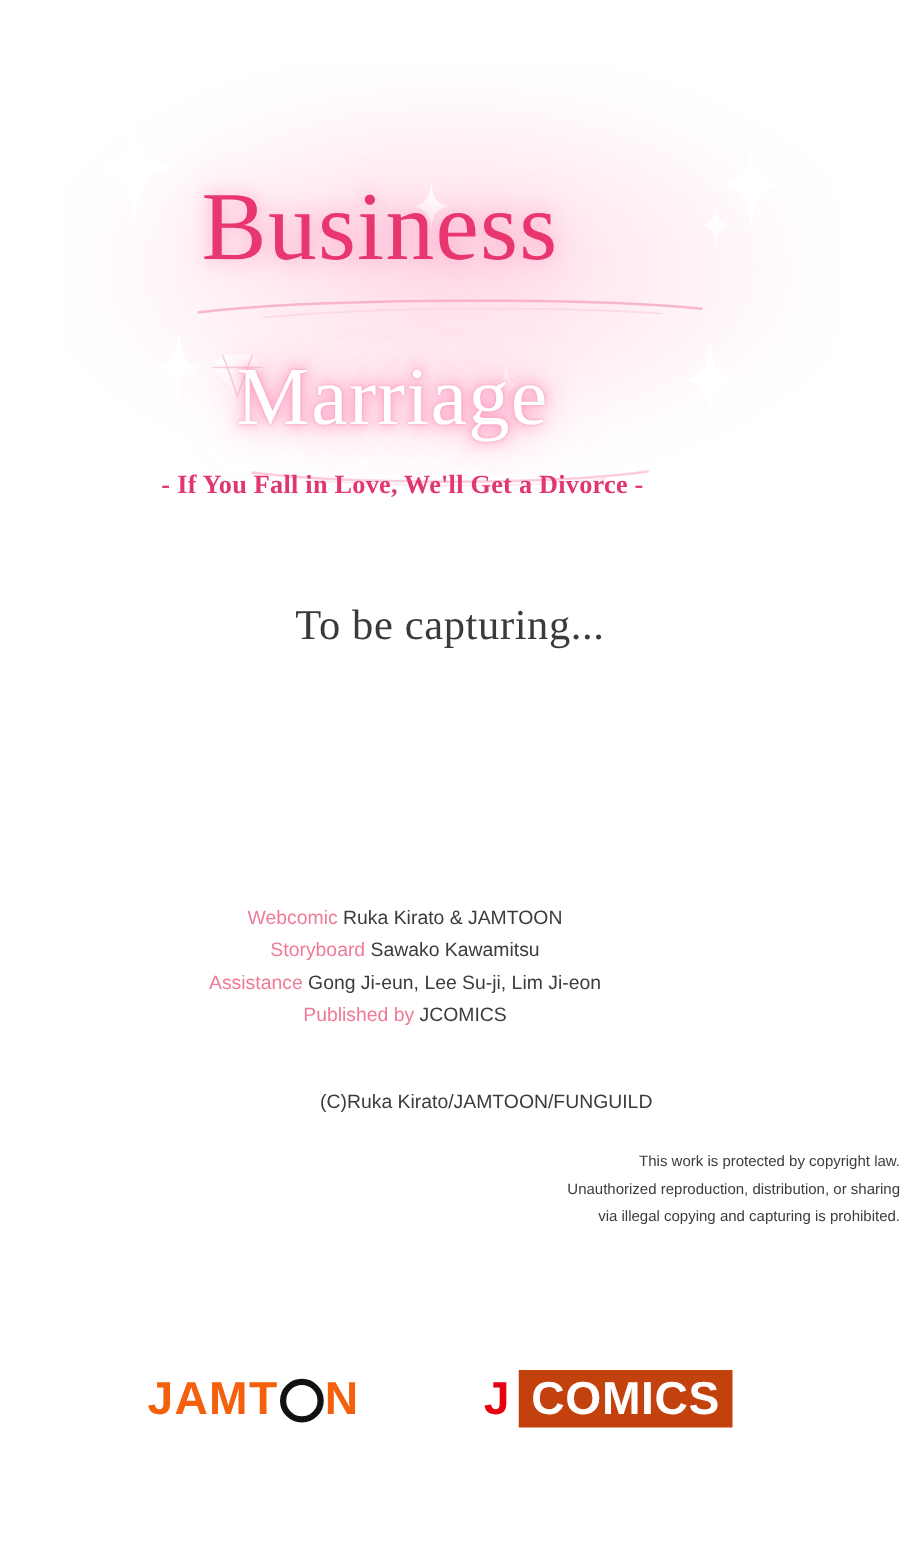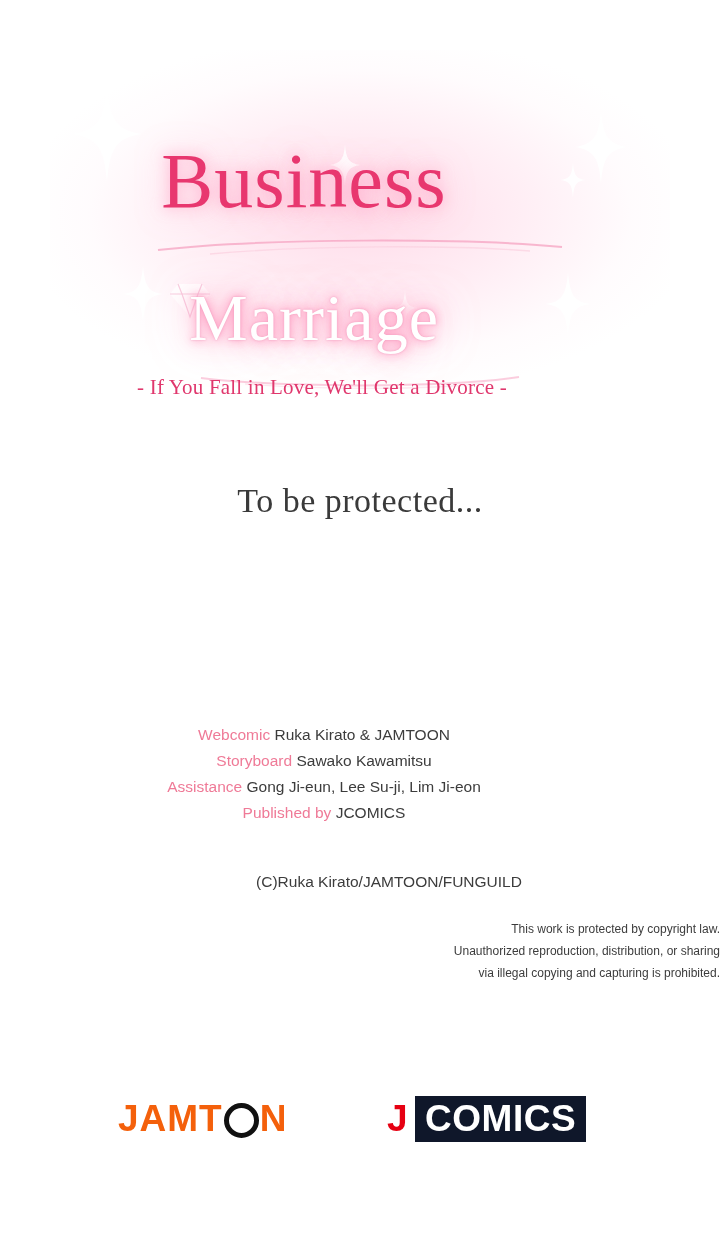--- a/index.html
+++ b/index.html
@@ -94,21 +94,21 @@
   .spark svg { display: block; }
 
   
   .tagline {
     position: absolute;
     left: 0;
     top: 375px;
     width: 644px;
     text-align: center;
     font-family: "Liberation Serif", serif;
-    font-weight: normal;
+    font-weight: bold;
     font-size: 21px;
     color: #e0376d;
     letter-spacing: 0.2px;
   }
 
   
   .to-be-continued {
     position: absolute;
     left: 0;
     top: 482px;
@@ -199,21 +199,21 @@
     font-weight: bold;
     font-size: 37px;
     letter-spacing: 0.5px;
   }
   .jcomics-logo .j {
     color: #e60012;
     padding: 2px 7px 2px 2px;
     line-height: 42px;
   }
   .jcomics-logo .comics {
-    background: #0f172a;
+    background: #c2410c;
     color: #ffffff;
     padding: 2px 10px;
     line-height: 42px;
   }
 </style>
 </head>
 <body>
 
 <div class="page">
 
@@ -272,21 +272,21 @@
       <path d="M6 8 C90 18 250 18 324 7" fill="none" stroke="#f9bcd3" stroke-width="2" opacity="0.75"></path>
       <path d="M50 14 C130 20 230 20 290 13" fill="none" stroke="#fcdbe8" stroke-width="1.3" opacity="0.65"></path>
     </svg>
 
     <div class="title-main">Business</div>
     <div class="title-sub">Marriage</div>
   </div>
 
   <div class="tagline">- If You Fall in Love, We'll Get a Divorce -</div>
 
-  <div class="to-be-continued">To be protected...</div>
+  <div class="to-be-continued">To be capturing...</div>
 
   <div class="credits">
     <div>
       <span class="role">Webcomic</span>
       <span>Ruka Kirato &amp; JAMTOON</span>
     </div>
     <div>
       <span class="role">Storyboard</span>
       <span>Sawako Kawamitsu</span>
     </div>

